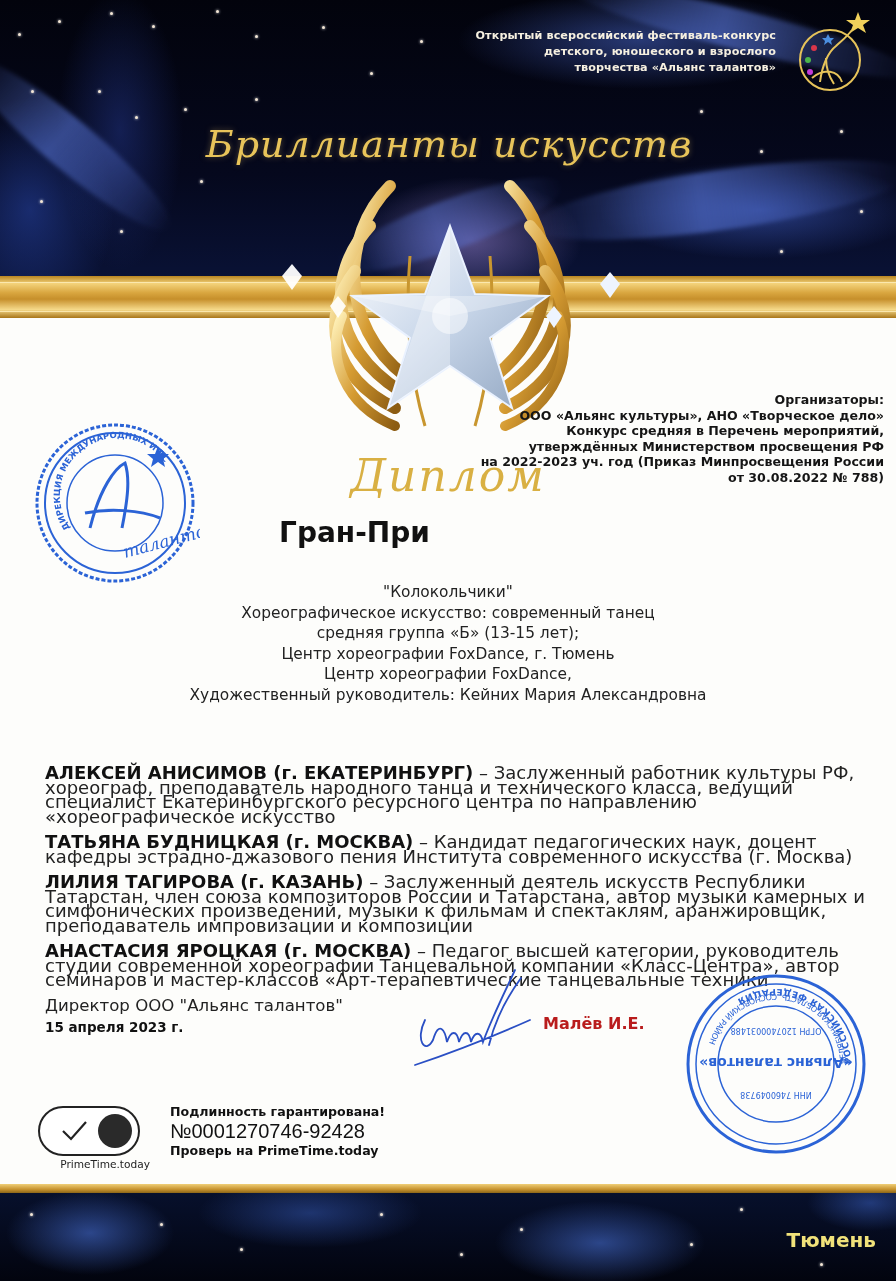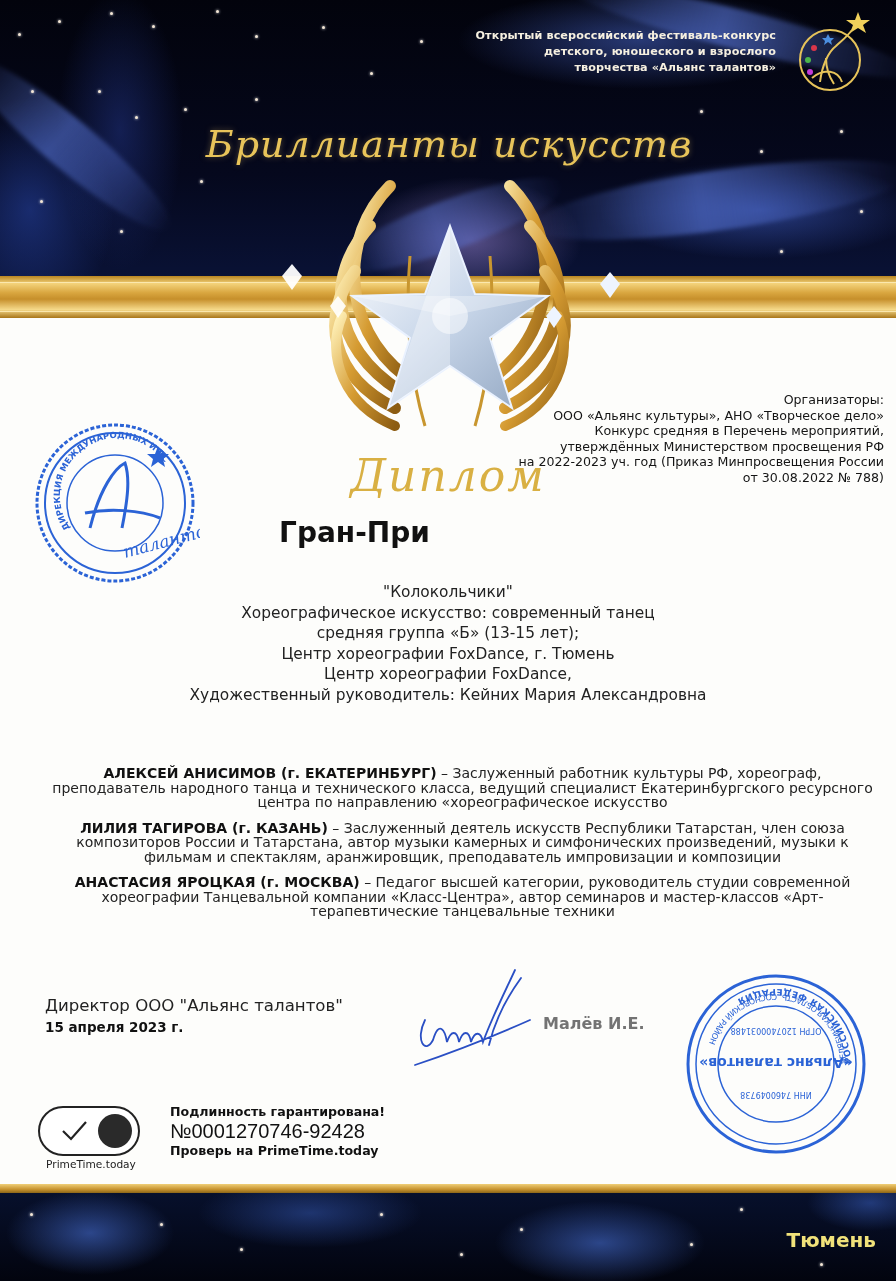--- a/index.html
+++ b/index.html
@@ -45,55 +45,55 @@
     position: absolute; left: 1px; width: 896px; top: 122px; text-align: center;
     font-family: "DejaVu Serif", serif; font-style: italic; font-size: 38px; color: #e8c45a;
     letter-spacing: 1px; text-shadow: 0 0 6px rgba(255,210,110,0.35);
   }
 
   .emblem { position: absolute; left: 230px; top: 176px; width: 440px; height: 270px; }
 
   
   .organizers {
     position: absolute; right: 12px; top: 392px; text-align: right;
-    font-size: 12.6px; line-height: 15.5px; font-weight: normal; color: #151515;
+    font-size: 12.6px; line-height: 15.5px; font-weight: bold; color: #151515;
   }
 
   .stamp-left { position: absolute; left: 30px; top: 418px; width: 170px; height: 170px; }
 
   .diploma-word {
     position: absolute; left: 0; width: 896px; top: 450px; text-align: center;
     font-family: "DejaVu Serif", serif; font-style: italic; font-size: 44px; color: #d9b043;
     letter-spacing: 2px;
   }
   .grand-prix {
     position: absolute; left: 0; width: 709px; top: 516px; text-align: center;
     font-size: 28px; font-weight: bold; color: #111;
   }
 
   .nomination {
     position: absolute; left: 0; width: 896px; top: 582px; text-align: center;
     font-size: 15.4px; line-height: 20.5px; color: #222;
   }
 
   .jury { position: absolute; left: 45px; top: 766px; width: 835px; }
-  .jury-item { font-size: 14px; line-height: 14.5px; color: #222; margin-bottom: 11px; text-align: center; }
+  .jury-item { font-size: 18px; line-height: 14.5px; color: #222; margin-bottom: 11px; }
   .jury-item .name { font-weight: bold; color: #111; }
 
   .director { position: absolute; left: 45px; top: 996px; font-size: 16.6px; color: #222; }
   .director-date { position: absolute; left: 45px; top: 1019px; font-size: 13.5px; font-weight: bold; color: #111; }
   .signature { position: absolute; left: 405px; top: 960px; width: 130px; height: 110px; }
-  .signer { position: absolute; left: 543px; top: 1014px; font-size: 16px; font-weight: bold; color: #737373; }
+  .signer { position: absolute; left: 543px; top: 1014px; font-size: 16px; font-weight: bold; color: #b91c1c; }
 
   .stamp-right { position: absolute; left: 676px; top: 964px; width: 200px; height: 200px; }
 
   .pt-badge { position: absolute; left: 38px; top: 1106px; width: 102px; height: 50px; border: 2.5px solid #222; border-radius: 25px; background: #fff; }
   .pt-check { position: absolute; left: 20px; top: 11px; width: 28px; height: 24px; }
   .pt-dot { position: absolute; right: 6px; top: 6px; width: 34px; height: 34px; border-radius: 50%; background: #2a2a2a; }
-  .pt-label { position: absolute; left: 32px; top: 1158px; width: 118px; font-size: 10.6px; color: #222; text-align: center; }
+  .pt-label { position: absolute; left: 32px; top: 1158px; width: 118px; font-size: 10.6px; color: #222; text-align: right; }
 
   .auth { position: absolute; left: 170px; top: 1104px; width: 240px; }
   .auth-1 { font-size: 12.6px; font-weight: bold; color: #111; line-height: 16px; }
   .auth-2 { font-size: 20px; font-weight: normal; color: #111; line-height: 22px; font-family: "Liberation Sans", sans-serif; }
   .auth-3 { font-size: 12.6px; font-weight: bold; color: #111; line-height: 18px; }
 
   
   .gold-line { position: absolute; left: 0; top: 1184px; width: 896px; height: 9px; background: linear-gradient(180deg, #f0cf77, #c6922e 60%, #8c6618); }
   .sky-bottom {
     position: absolute; left: 0; top: 1193px; width: 896px; height: 88px;
@@ -233,20 +233,23 @@
     <div>Центр хореографии FoxDance, г. Тюмень</div>
     <div>Центр хореографии FoxDance,</div>
     <div>Художественный руководитель: Кейних Мария Александровна</div>
   </div>
 
   <div class="jury">
     <div class="jury-item">
       <span class="name">АЛЕКСЕЙ АНИСИМОВ (г. ЕКАТЕРИНБУРГ)</span><span> – Заслуженный работник культуры РФ, хореограф, преподаватель народного танца и технического класса, ведущий специалист Екатеринбургского ресурсного центра по направлению «хореографическое искусство</span>
     </div>
     <div class="jury-item">
+      <span class="name">ТАТЬЯНА БУДНИЦКАЯ (г. МОСКВА)</span><span> – Кандидат педагогических наук, доцент кафедры эстрадно-джазового пения Института современного искусства (г. Москва)</span>
+    </div>
+    <div class="jury-item">
       <span class="name">ЛИЛИЯ ТАГИРОВА (г. КАЗАНЬ)</span><span> – Заслуженный деятель искусств Республики Татарстан, член союза композиторов России и Татарстана, автор музыки камерных и симфонических произведений, музыки к фильмам и спектаклям, аранжировщик, преподаватель импровизации и композиции</span>
     </div>
     <div class="jury-item">
       <span class="name">АНАСТАСИЯ ЯРОЦКАЯ (г. МОСКВА)</span><span> – Педагог высшей категории, руководитель студии современной хореографии Танцевальной компании «Класс-Центра», автор семинаров и мастер-классов «Арт-терапевтические танцевальные техники</span>
     </div>
   </div>
 
   <div class="director">Директор ООО "Альянс талантов"</div>
   <div class="director-date">15 апреля 2023 г.</div>
   <svg class="signature" viewBox="0 0 130 110">

